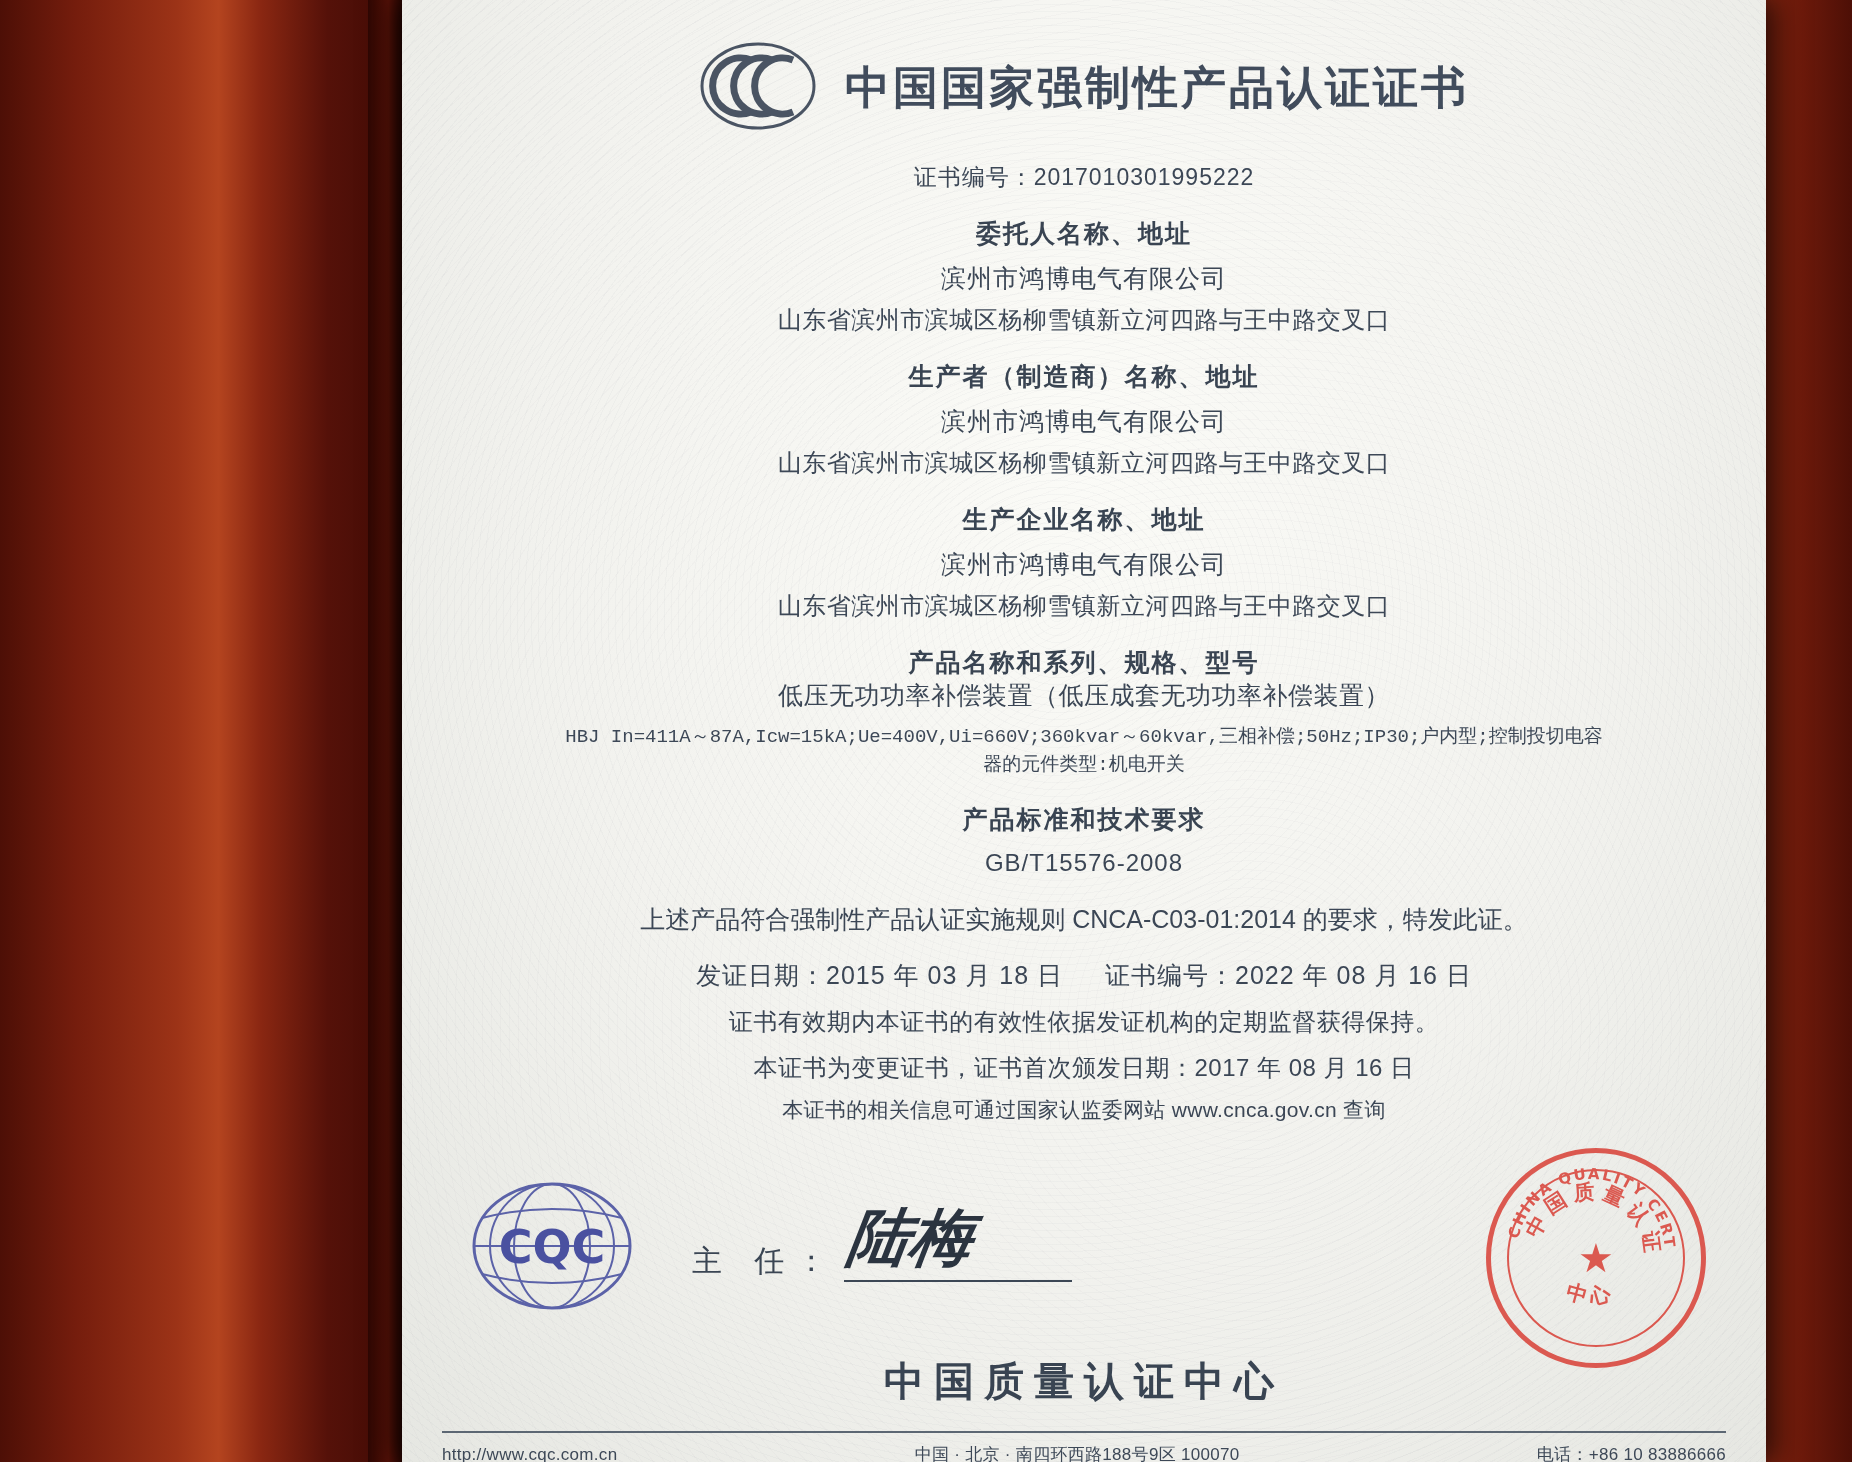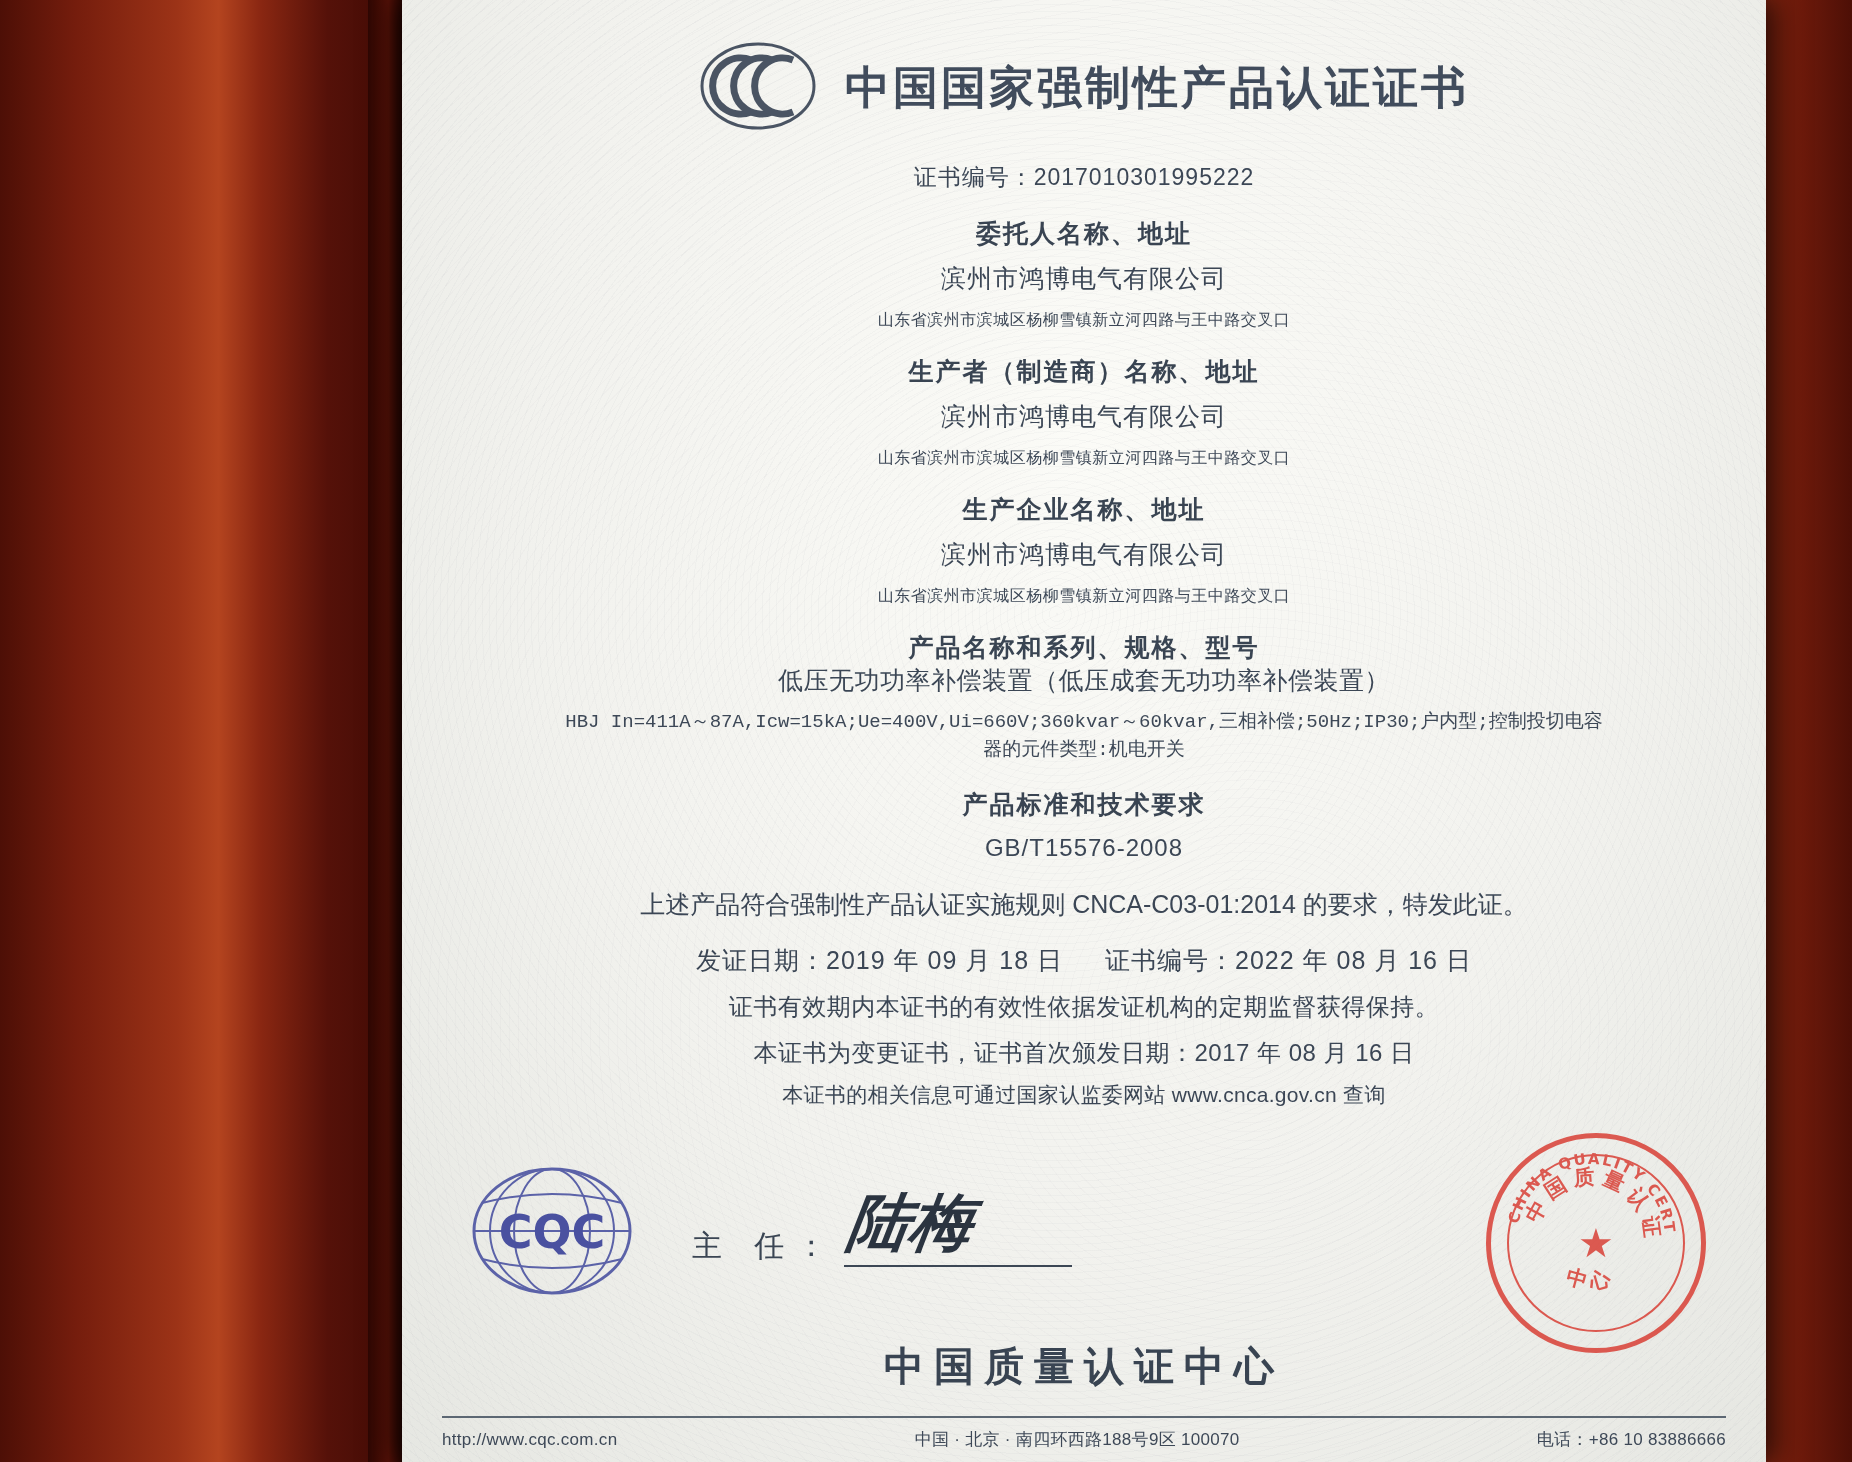--- a/index.html
+++ b/index.html
@@ -116,22 +116,22 @@
     letter-spacing: 2px;
     color: #394452;
   }
   .line-main {
     margin-top: 12px;
     font-size: 25px;
     letter-spacing: 1px;
     color: #3b4655;
   }
   .line-addr {
-    margin-top: 15px;
-    font-size: 16px;
+    margin-top: 9px;
+    font-size: 24px;
     letter-spacing: .5px;
     color: #3d4857;
   }
   .product-name {
     font-size: 25px;
     letter-spacing: .5px;
     text-align: center;
   }
   .product-spec {
     margin-top: 12px;
@@ -312,21 +312,21 @@
       <div class="section-label">产品名称和系列、规格、型号</div>
       <div class="product-name">低压无功功率补偿装置（低压成套无功功率补偿装置）</div>
       <div class="product-spec">HBJ In=411A～87A,Icw=15kA;Ue=400V,Ui=660V;360kvar～60kvar,三相补偿;50Hz;IP30;户内型;控制投切电容器的元件类型:机电开关</div>
 
       <div class="section-label">产品标准和技术要求</div>
       <div class="standard-val">GB/T15576-2008</div>
 
       <div class="statement">上述产品符合强制性产品认证实施规则 CNCA-C03-01:2014 的要求，特发此证。</div>
 
       <div class="dates">
-        <span>发证日期：</span><span>2019 年 09 月 18 日</span><span class="gap"></span><span>证书编号：</span><span>2022 年 08 月 16 日</span>
+        <span>发证日期：</span><span>2015 年 03 月 18 日</span><span class="gap"></span><span>证书编号：</span><span>2022 年 08 月 16 日</span>
       </div>
 
       <div class="note">证书有效期内本证书的有效性依据发证机构的定期监督获得保持。</div>
       <div class="note">本证书为变更证书，证书首次颁发日期：2017 年 08 月 16 日</div>
       <div class="note-small">本证书的相关信息可通过国家认监委网站 www.cnca.gov.cn 查询</div>
 
       <div class="sign-row">
         <div class="cqc-logo">
           <svg width="180" height="160" viewBox="0 0 180 160">
             <ellipse cx="90" cy="80" rx="78" ry="62" fill="none" stroke="#5b62a8" stroke-width="3"></ellipse>

